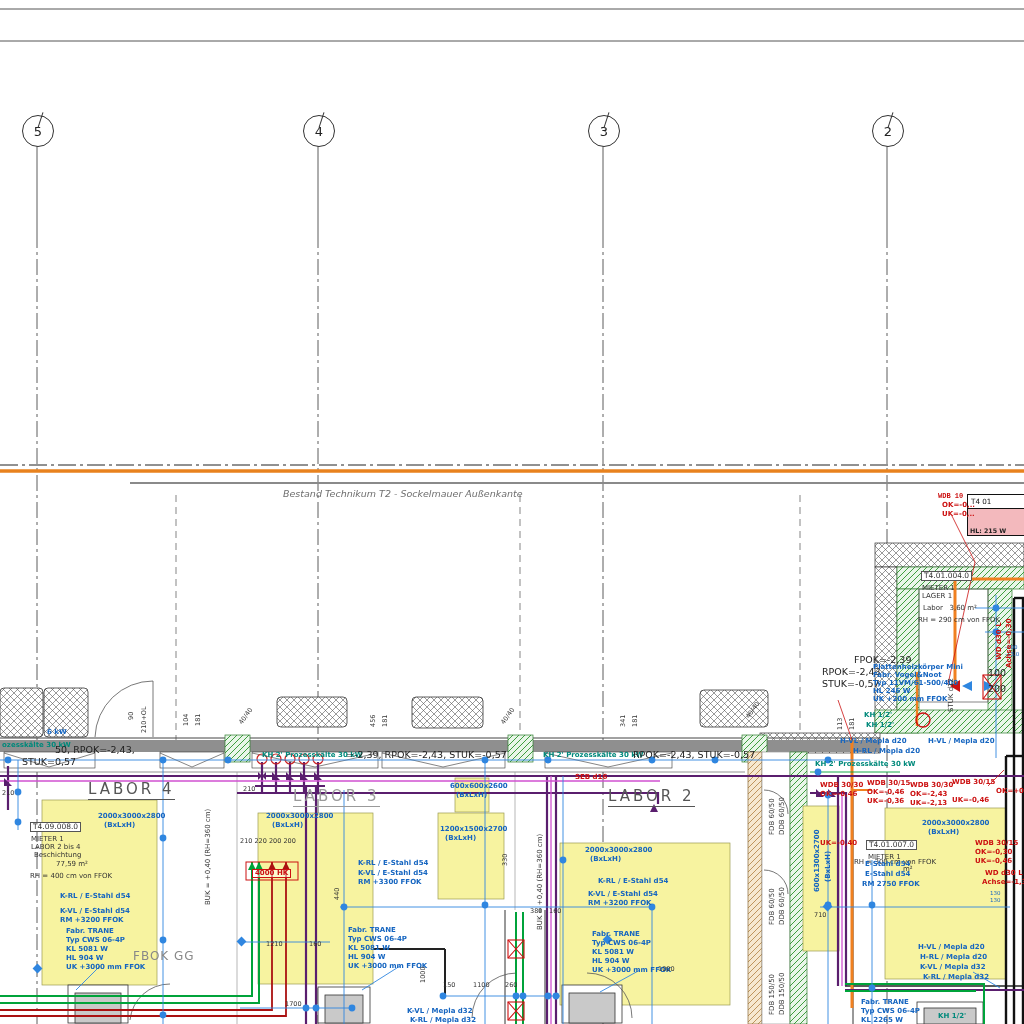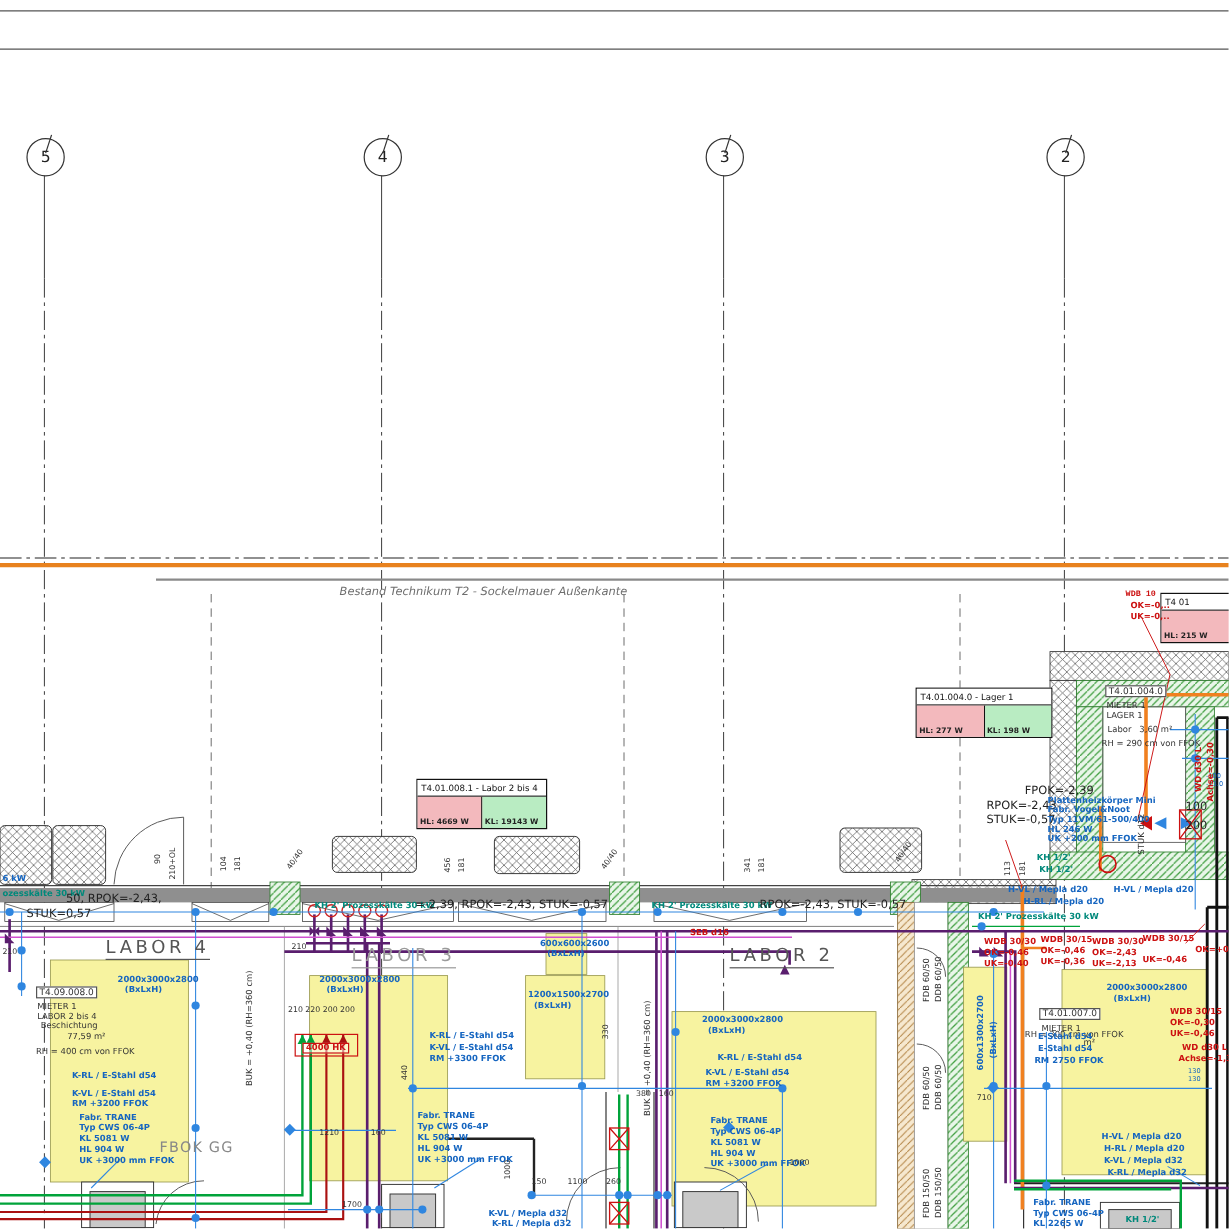--- a/index.html
+++ b/index.html
@@ -361,45 +361,31 @@
     </div>
 <div class="axis-bubble" style="left:588px;top:115px">
       <span>3</span>
     </div>
 <div class="axis-bubble" style="left:872px;top:115px">
       <span>2</span>
     </div>
 
 <div class="note" style="left:283px;top:488px">Bestand Technikum T2 - Sockelmauer Außenkante</div>
 
-<div class="legend" style="left:347px;top:649px;width:107px">
-  <div class="hdr">T4.01.008.1 - Labor 2 bis 4</div>
-  <div class="cells">
-    <div class="cell hl">HL: 4669 W</div>
-    <div class="cell kl">KL: 19143 W</div>
-  </div>
-</div>
-
-<div class="legend" style="left:763px;top:573px;width:112px">
-  <div class="hdr">T4.01.004.0 - Lager 1</div>
-  <div class="cells">
-    <div class="cell hl">HL: 277 W</div>
-    <div class="cell kl">KL: 198 W</div>
-  </div>
-</div>
+
 
 <div class="legend" style="left:967px;top:494px;width:70px">
   <div class="hdr">T4 01</div>
   <div class="cells">
     <div class="cell hl">HL: 215 W</div>
   </div>
 </div>
 
 <div id="labels">
-      <div class="lbl c-blue" style="left: 2px; top: 729px;">6 kW</div>
+      <div class="lbl c-blue" style="left: 2px; top: 729px; padding-left: 45px;">6 kW</div>
       <div class="lbl c-teal" style="left: 2px; top: 742px;">ozesskälte 30 kW</div>
       <div class="lbl c-blk-lg" style="left: 55px; top: 745px;">50, RPOK=-2,43,</div>
       <div class="lbl c-blk-lg" style="left: 22px; top: 757px;">STUK=0,57</div>
       <div class="lbl c-dim" style="left: 2px; top: 790px;">210</div>
       <div class="lbl c-room" style="left: 88px; top: 782px;">LABOR 4</div>
       <div class="lbl c-room c-room-light" style="left: 293px; top: 789px;">LABOR 3</div>
       <div class="lbl c-room" style="left: 608px; top: 789px;">LABOR 2</div>
       <div class="lbl c-teal" style="left: 262px; top: 752px;">KH 2' Prozesskälte 30 kW</div>
       <div class="lbl c-blk-lg" style="left: 346px; top: 750px;">=-2,39, RPOK=-2,43, STUK=-0,57</div>
       <div class="lbl c-teal" style="left: 543px; top: 752px;">KH 2' Prozesskälte 30 kW</div>
@@ -493,21 +479,21 @@
       <div class="lbl c-blue" style="left: 873px; top: 680px;">Typ 11VM/61-500/400</div>
       <div class="lbl c-blue" style="left: 873px; top: 688px;">HL 246 W</div>
       <div class="lbl c-blue" style="left: 873px; top: 696px;">UK +200 mm FFOK</div>
       <div class="lbl c-teal" style="left: 864px; top: 712px;">KH 1/2'</div>
       <div class="lbl c-teal" style="left: 866px; top: 722px;">KH 1/2'</div>
       <div class="lbl c-blue" style="left: 840px; top: 738px;">H-VL / Mepla d20</div>
       <div class="lbl c-blue" style="left: 853px; top: 748px;">H-RL / Mepla d20</div>
       <div class="lbl c-blue" style="left: 928px; top: 738px;">H-VL / Mepla d20</div>
       <div class="lbl c-red" style="left: 820px; top: 782px;">WDB 30/30</div>
       <div class="lbl c-red" style="left: 820px; top: 791px;">OK=-0,46</div>
-      <div class="lbl c-red" style="left: 820px; top: 800px;">UK=-0,40</div>
+      <div class="lbl c-red" style="left: 820px; top: 840px;">UK=-0,40</div>
       <div class="lbl c-red" style="left: 867px; top: 780px;">WDB 30/15</div>
       <div class="lbl c-red" style="left: 867px; top: 789px;">OK=-0,46</div>
       <div class="lbl c-red" style="left: 867px; top: 798px;">UK=-0,36</div>
       <div class="lbl c-red" style="left: 910px; top: 782px;">WDB 30/30</div>
       <div class="lbl c-red" style="left: 910px; top: 791px;">OK=-2,43</div>
       <div class="lbl c-red" style="left: 910px; top: 800px;">UK=-2,13</div>
       <div class="lbl c-red" style="left: 952px; top: 779px;">WDB 30/15</div>
       <div class="lbl c-red" style="left: 952px; top: 788px; margin-left: 44px;">OK=+0,30</div>
       <div class="lbl c-red" style="left: 952px; top: 797px;">UK=-0,46</div>
       <div class="lbl c-red" style="left: 1005px; top: 766px; padding-left: 47px;">2 x F</div>

